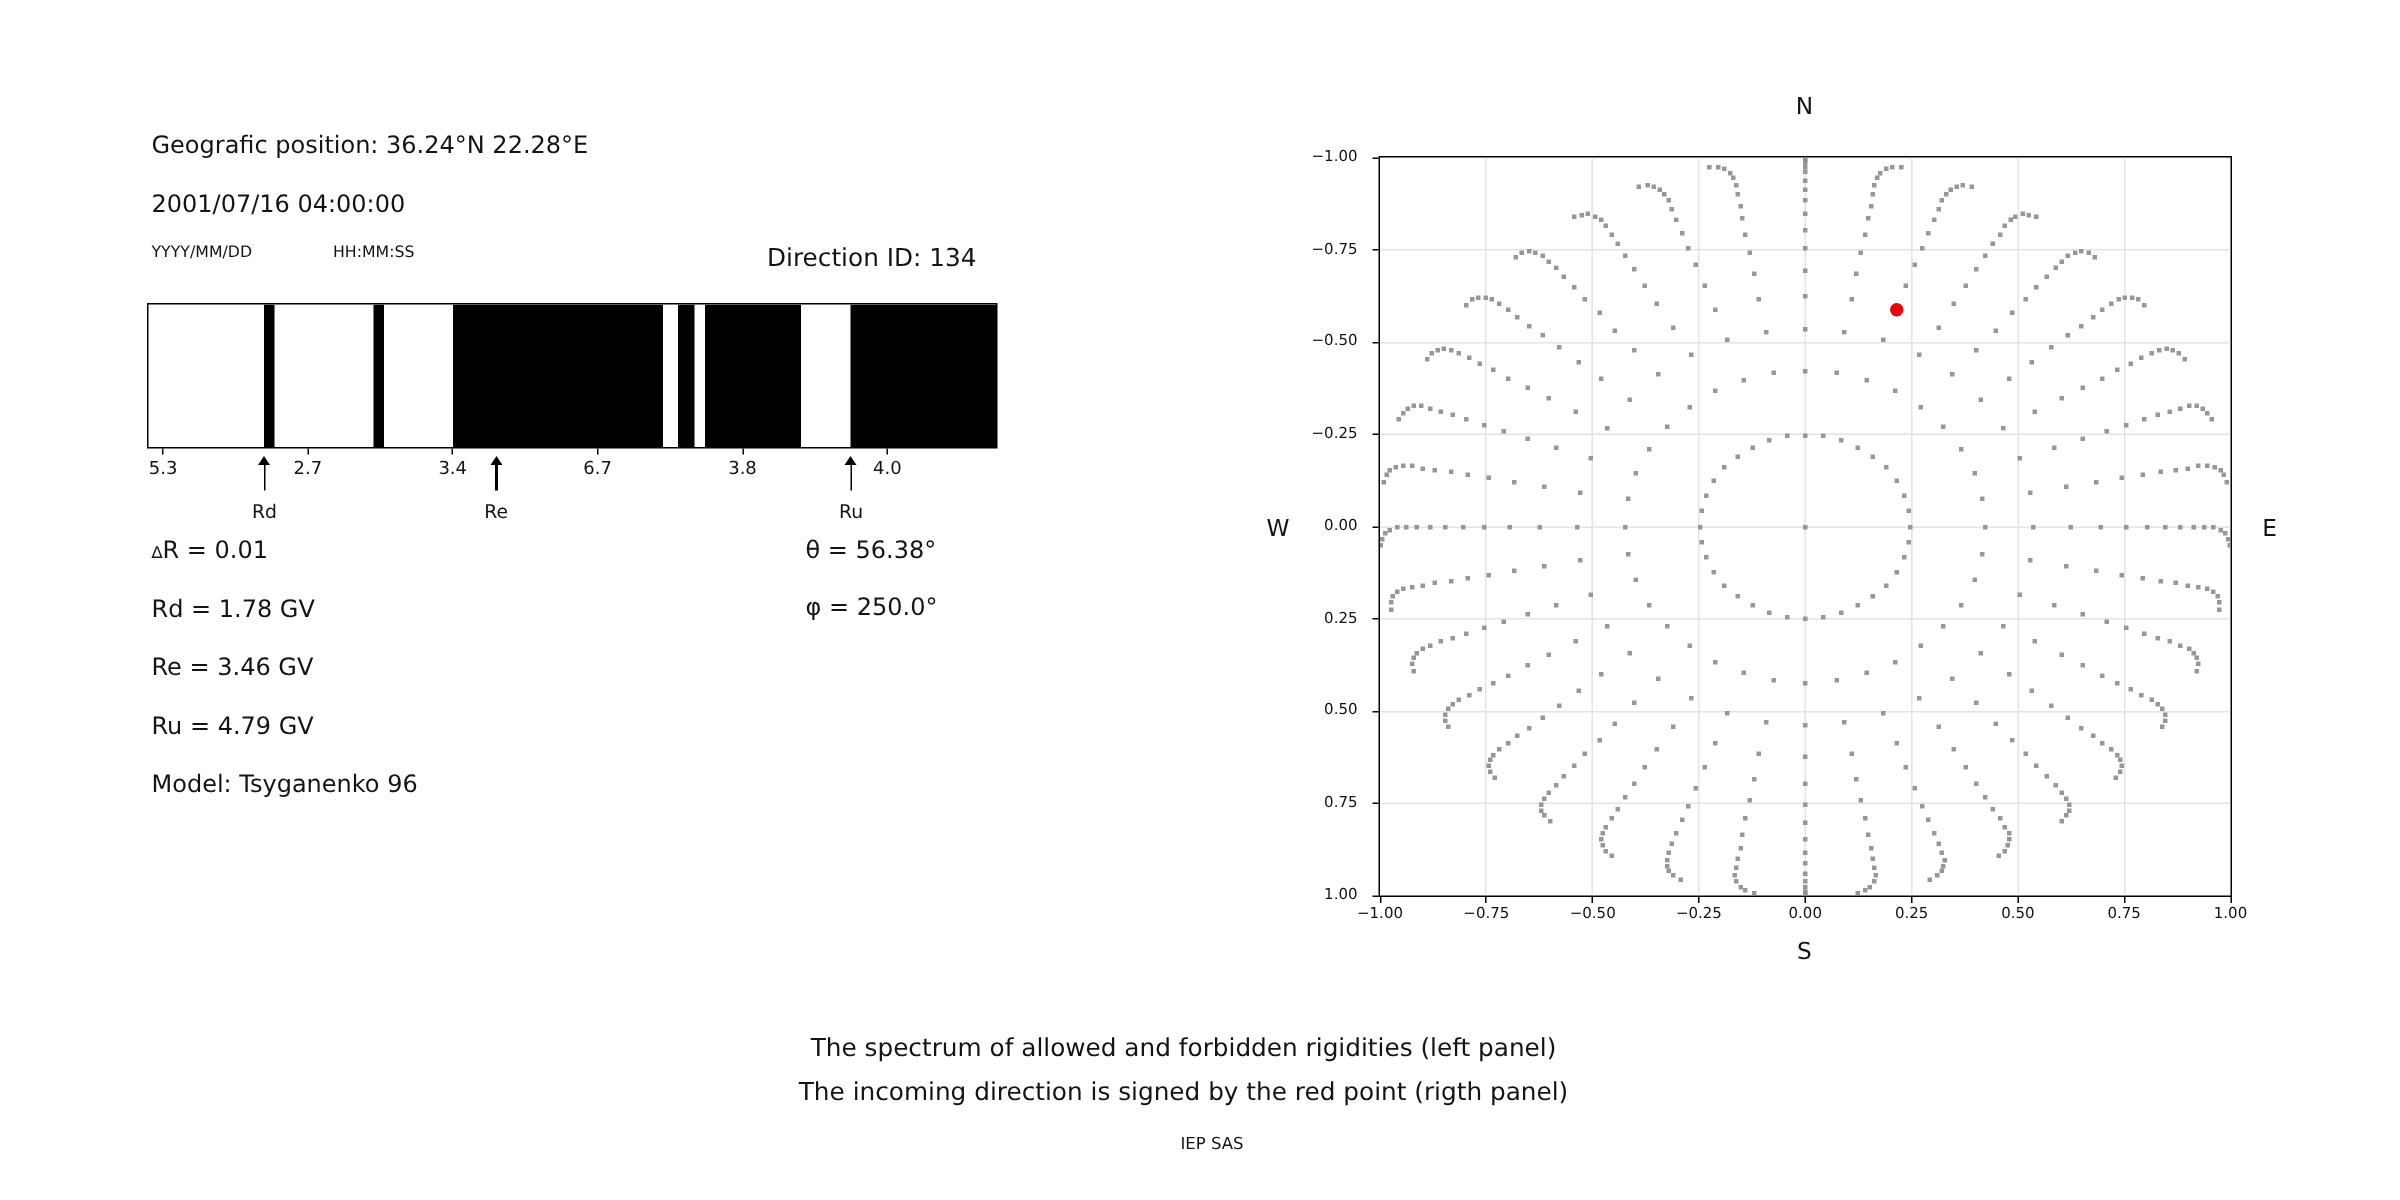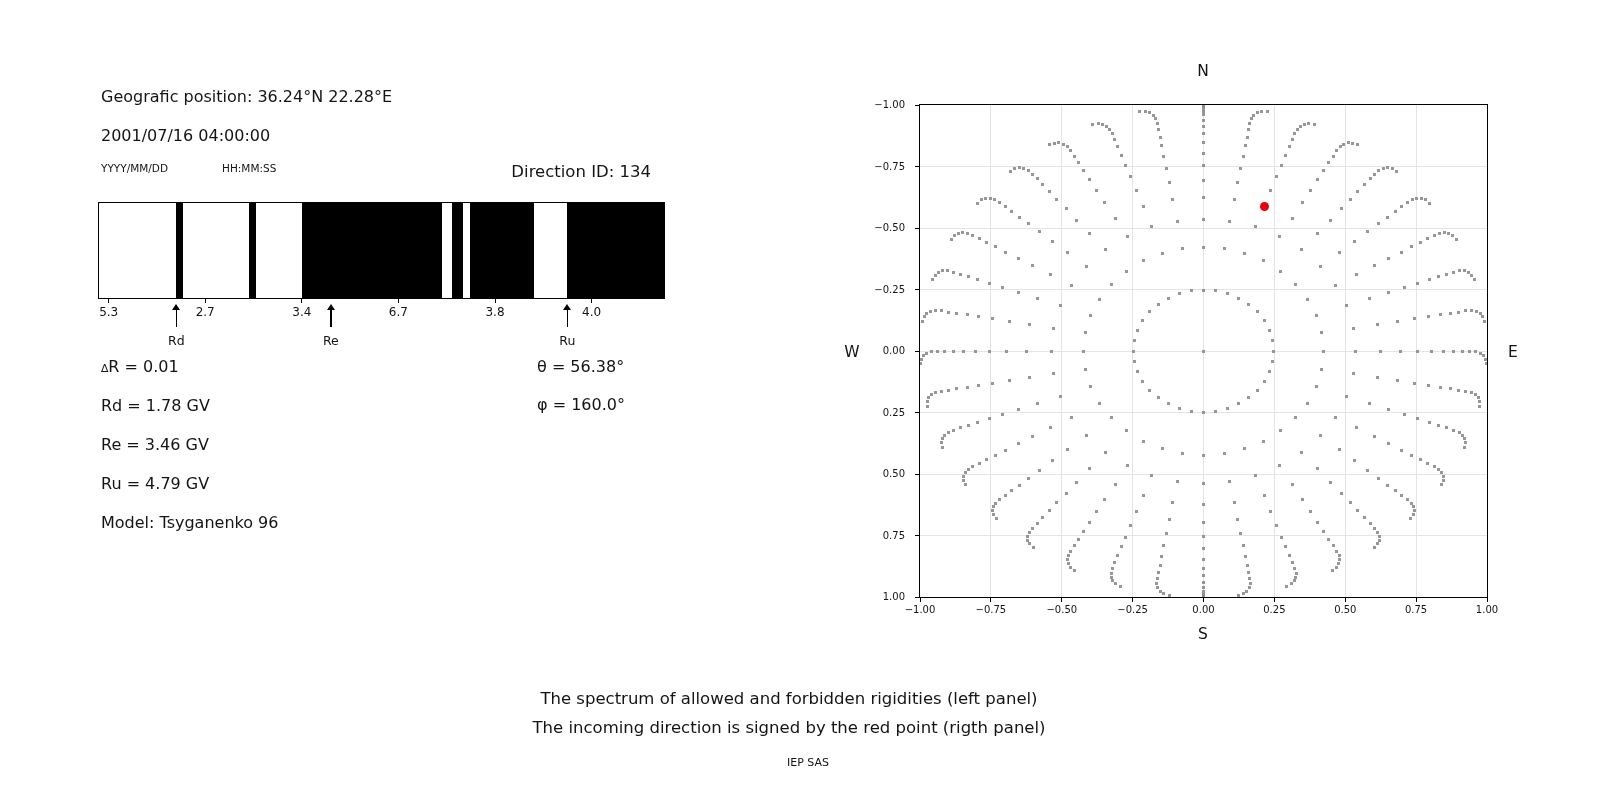--- a/index.html
+++ b/index.html
@@ -71,21 +71,21 @@
     </div>
     <div style="position: absolute; left: 448.4px; top: 29px; width: 40px; text-align: center; font-size: 12.5px;">Ru</div>
   </div>
 
 <div class="abs t16" style="left:101px;top:357px"><span class="delta">∆</span><span>R = 0.01</span></div>
 <div class="abs t16" style="left:101px;top:396px">Rd = 1.78 GV</div>
 <div class="abs t16" style="left:101px;top:435px">Re = 3.46 GV</div>
 <div class="abs t16" style="left:101px;top:474px">Ru = 4.79 GV</div>
 <div class="abs t16" style="left:101px;top:513px">Model: Tsyganenko 96</div>
 <div class="abs t16" style="left:537px;top:357px">θ = 56.38°</div>
-<div class="abs t16" style="left:537px;top:395px">φ = 160.0°</div>
+<div class="abs t16" style="left:537px;top:395px">φ = 250.0°</div>
 
 <div class="abs compass center" style="left:1153px;top:62px;width:100px">N</div>
 <div class="abs compass center" style="left:1153px;top:625px;width:100px">S</div>
 <div class="abs compass center" style="left:837px;top:343px;width:30px">W</div>
 <div class="abs compass center" style="left:1498px;top:343px;width:30px">E</div>
 
 <div class="abs" id="direction-plot">
     <div style="position: absolute; left: 70.4px; top: 0px; width: 1px; height: 492px; background: rgb(228, 228, 228);"></div>
     <div style="position: absolute; top: 430px; left: 0px; height: 1px; width: 567px; background: rgb(228, 228, 228);"></div>
     <div style="position: absolute; left: 141.3px; top: 0px; width: 1px; height: 492px; background: rgb(228, 228, 228);"></div>

